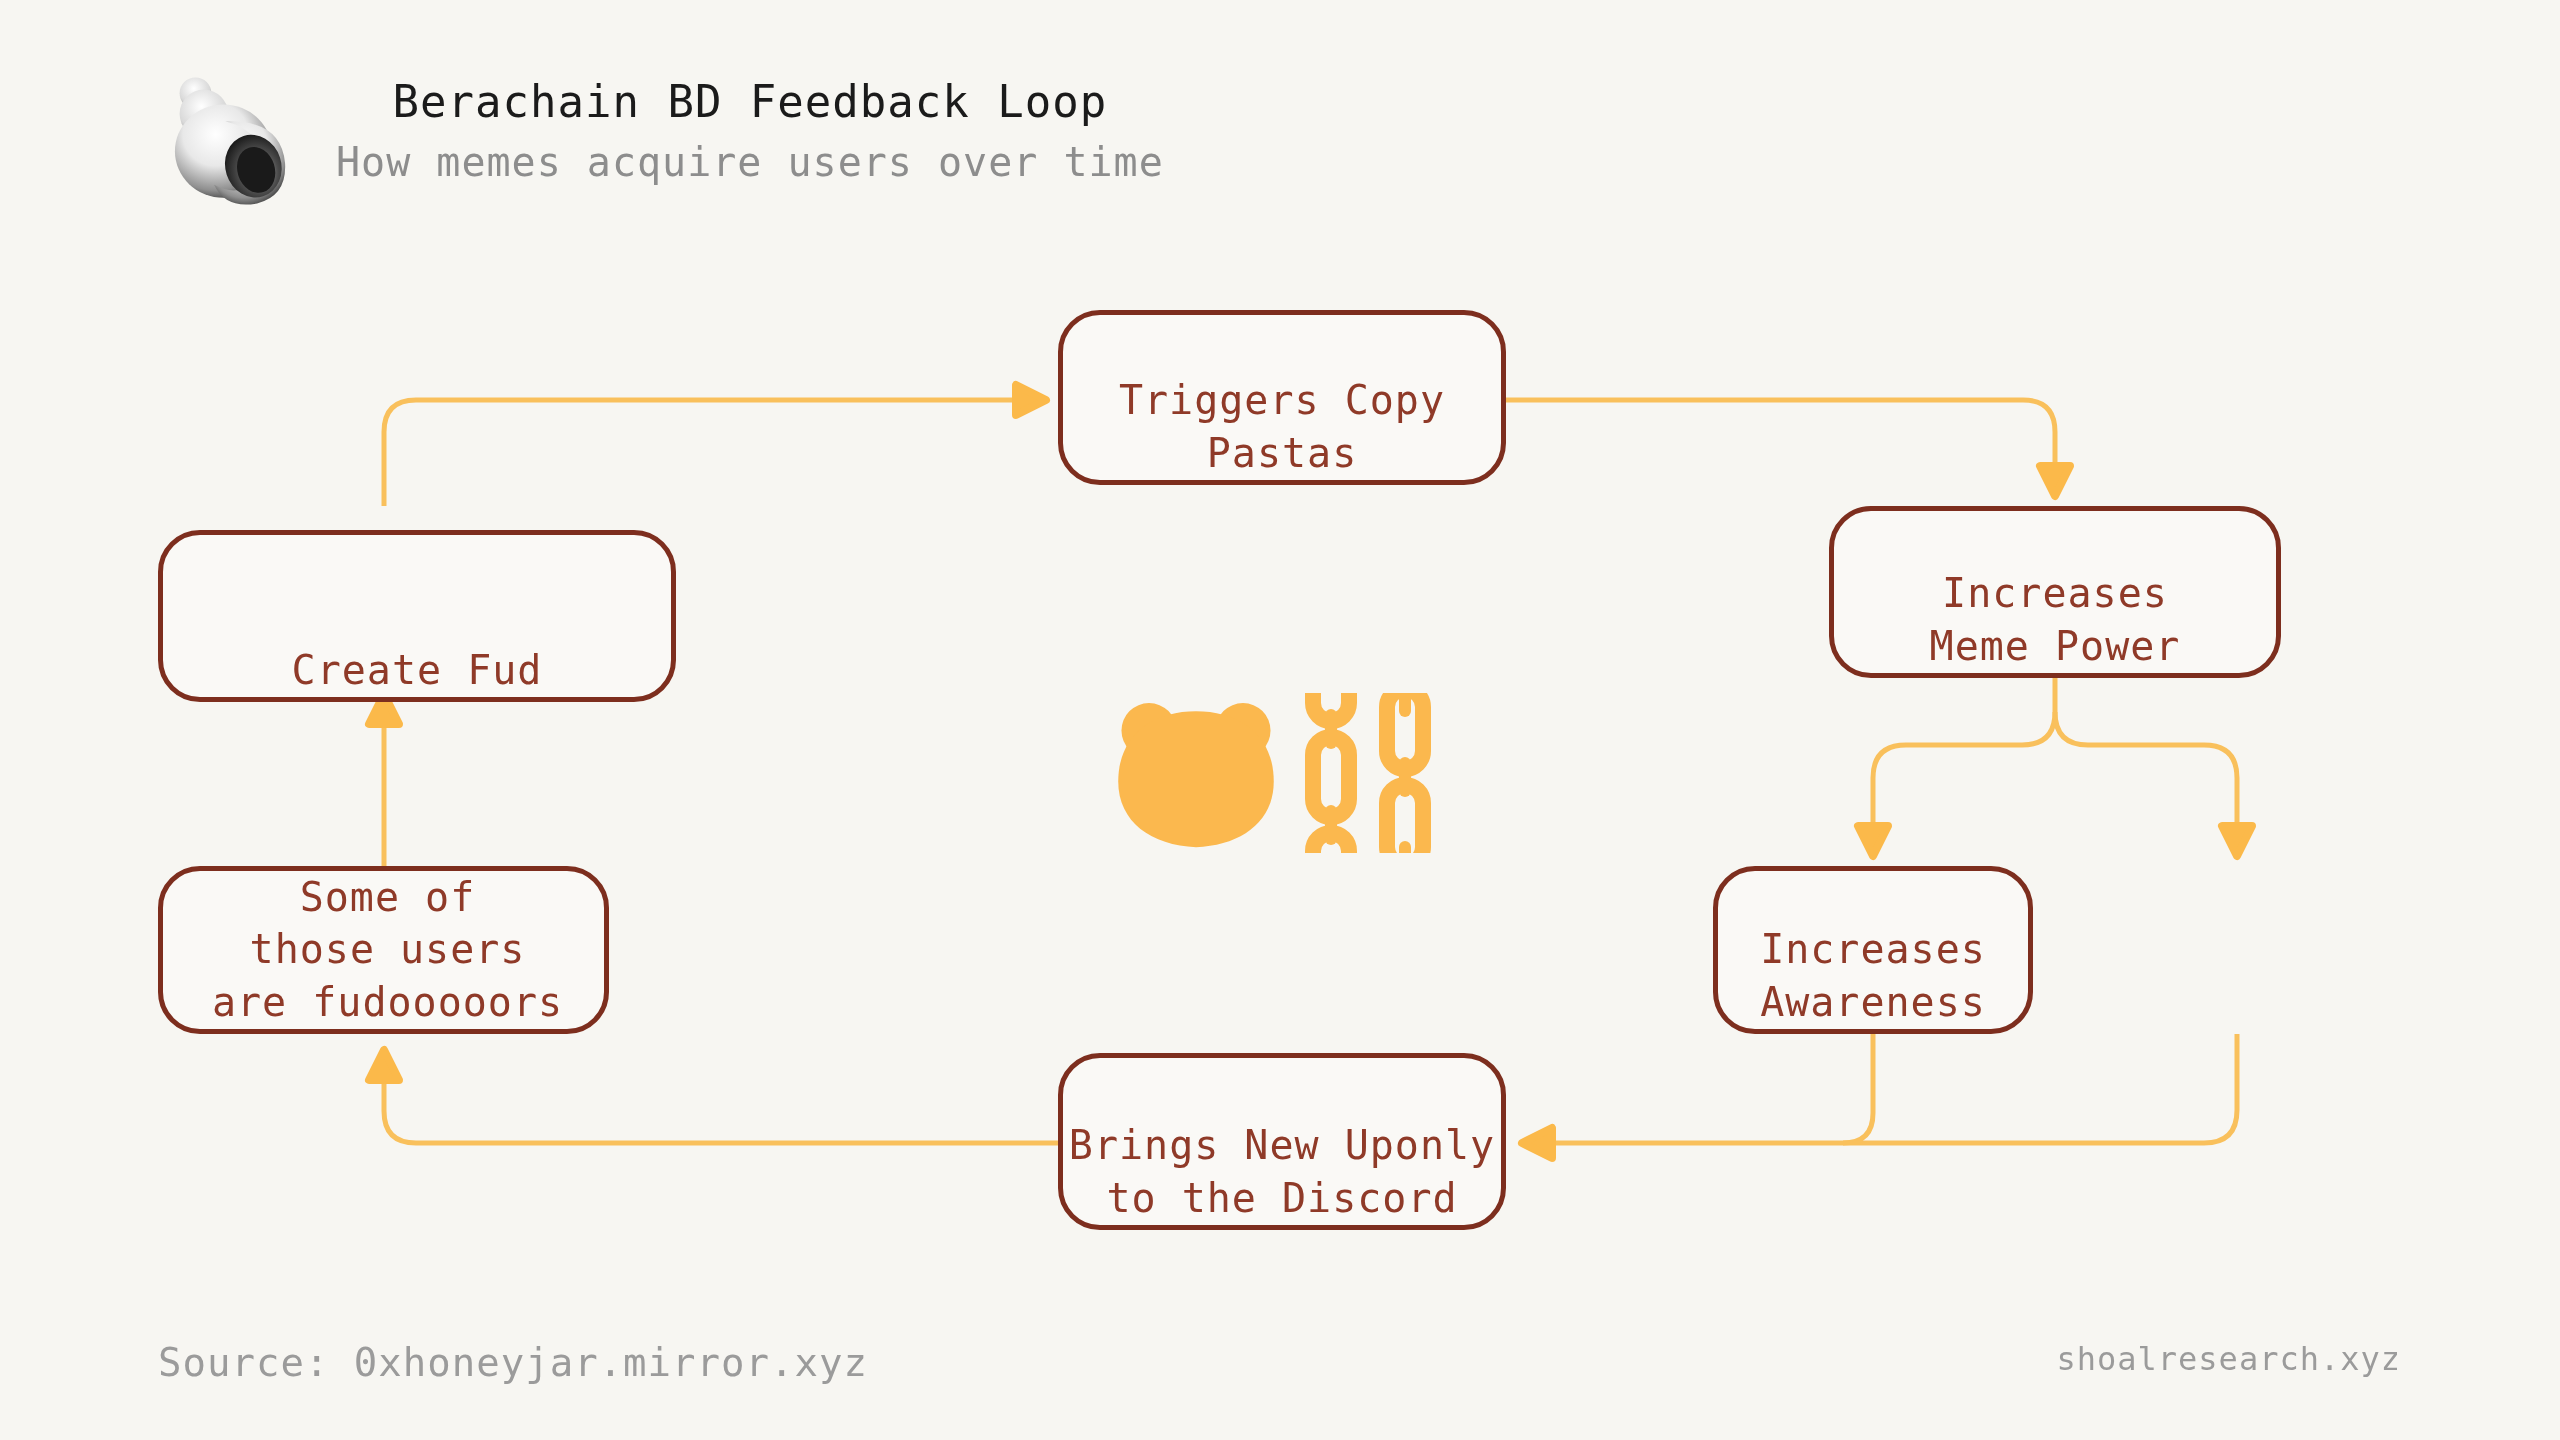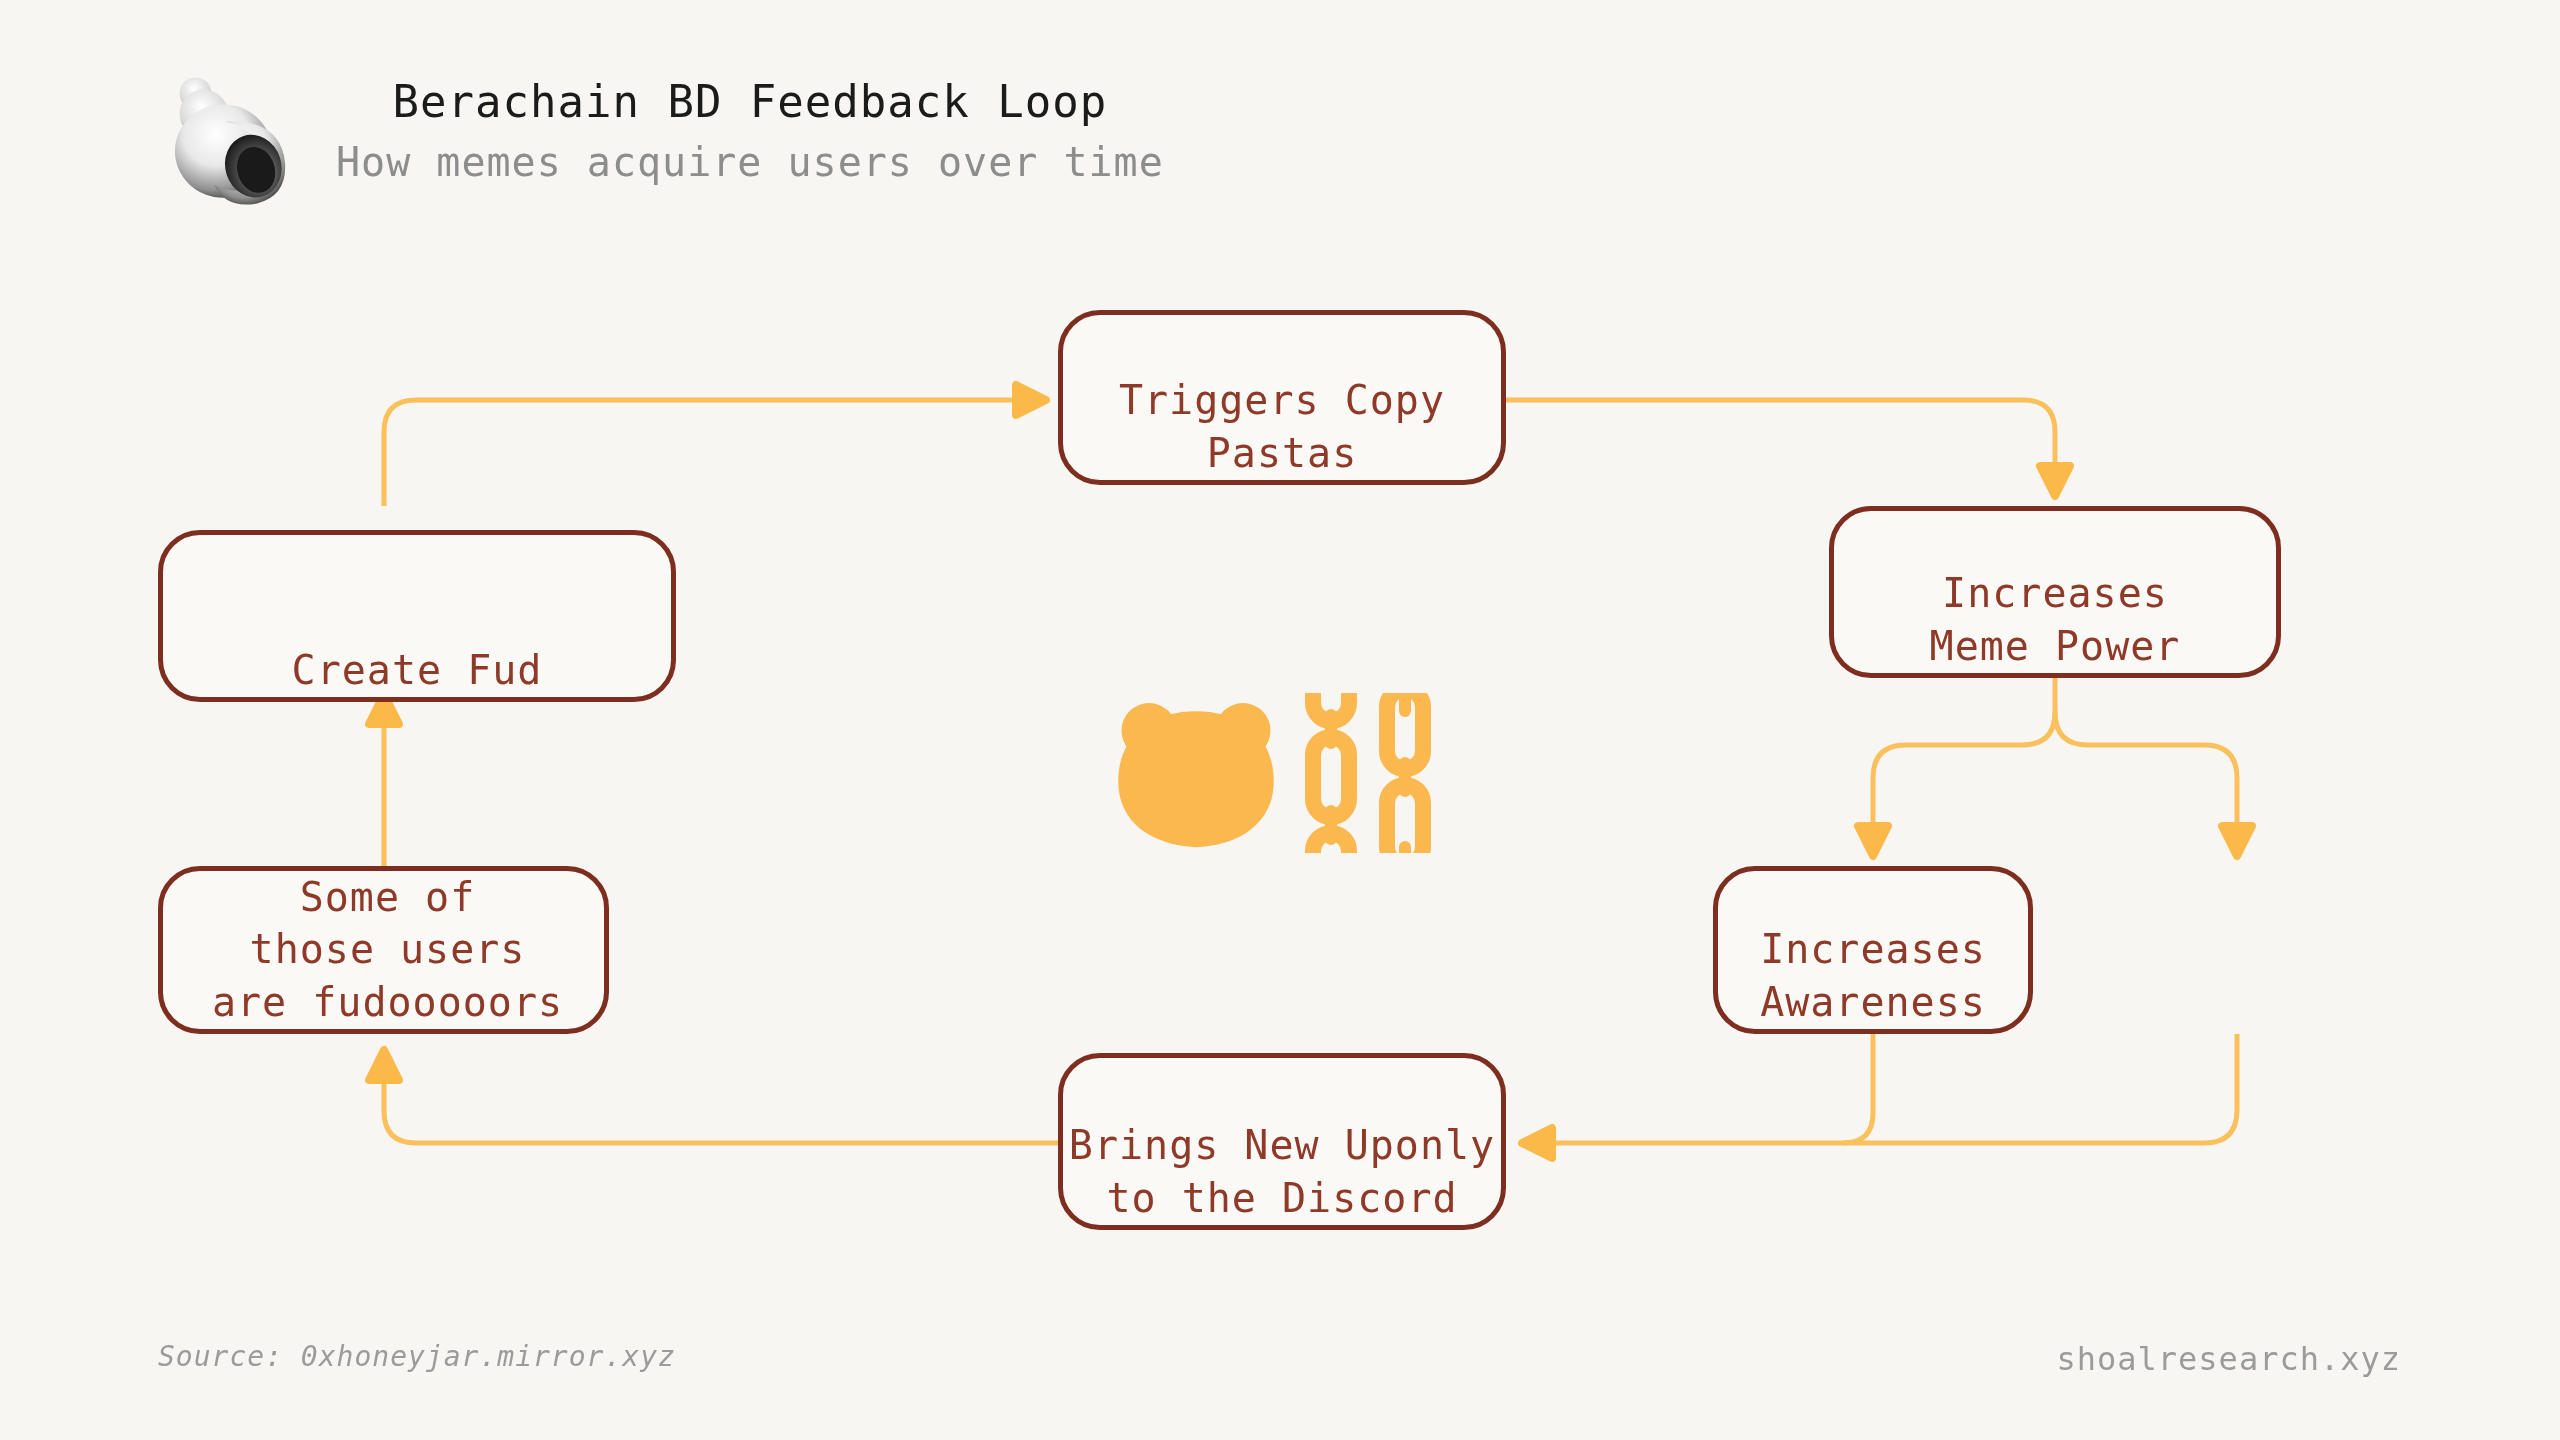--- a/index.html
+++ b/index.html
@@ -38,21 +38,21 @@
   .n-aware{left:1713px;top:866px;width:320px;height:168px;}
   .n-uponly{left:2079px;top:866px;width:317px;height:168px;}
 
   
   .center-icons{position:absolute;left:1115px;top:693px;display:flex;align-items:center;}
   .bear{width:162px;height:157px;}
   .chains{display:flex;margin-left:28px;}
   .chain{width:52px;height:160px;margin-right:22px;}
 
   
-  .footer-left{position:absolute;left:158px;top:1340px;font-size:28px;color:#9b9b9b;letter-spacing:1px;font-style:italic;}
+  .footer-left{position:absolute;left:158px;top:1340px;font-size:39px;color:#9b9b9b;letter-spacing:1px;}
   .footer-right{position:absolute;right:159px;top:1340px;font-size:32px;color:#9b9b9b;letter-spacing:1px;}
 </style>
 </head>
 <body>
 
 <div class="canvas">
 
   <div class="header">
     <svg class="logo" viewBox="0 0 150 160">
       <defs>

